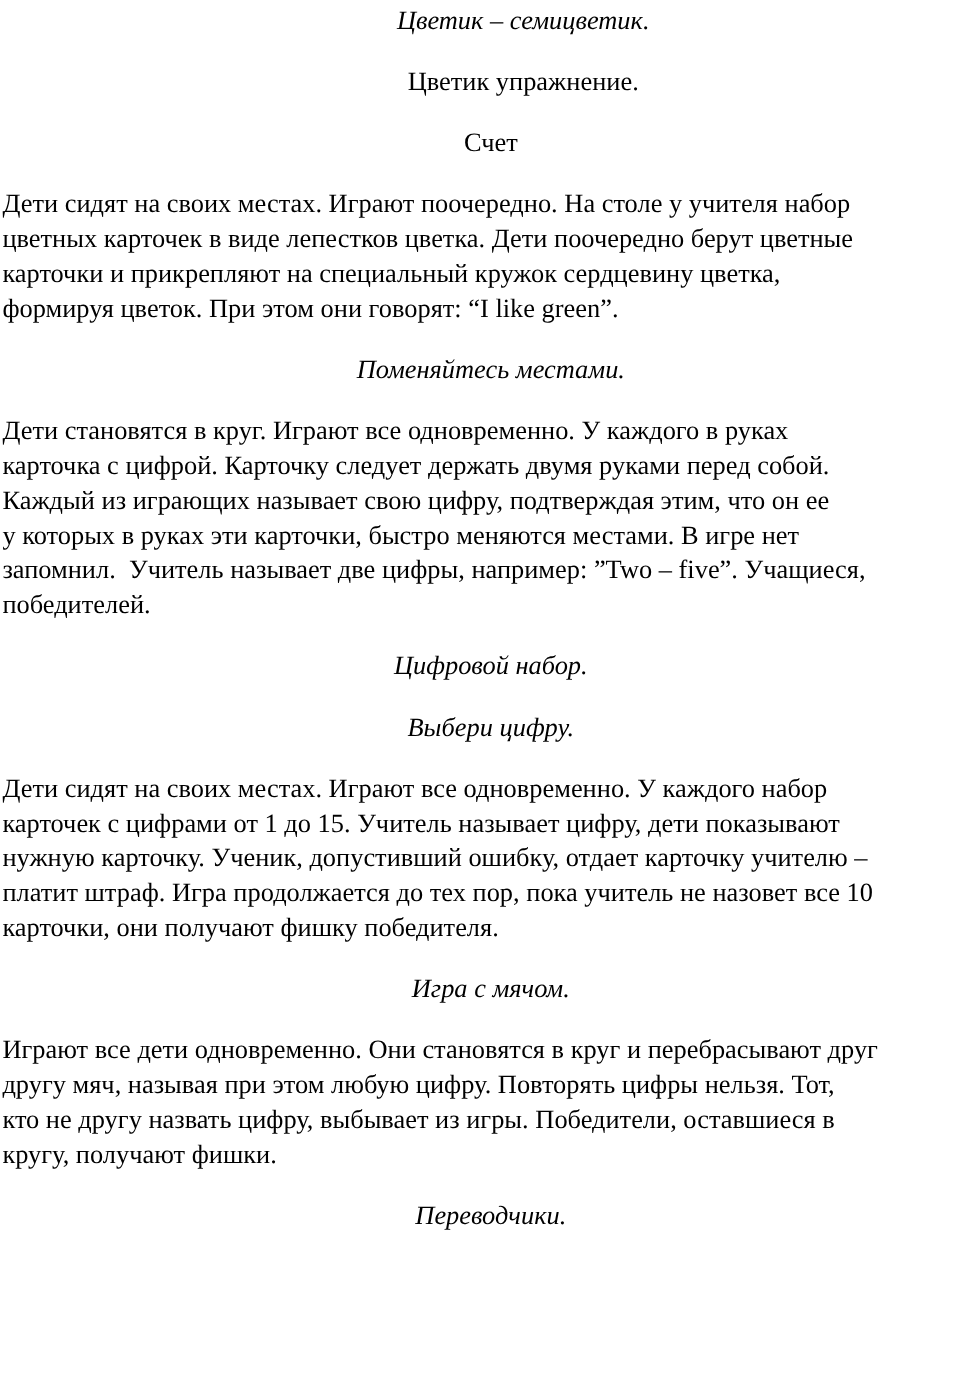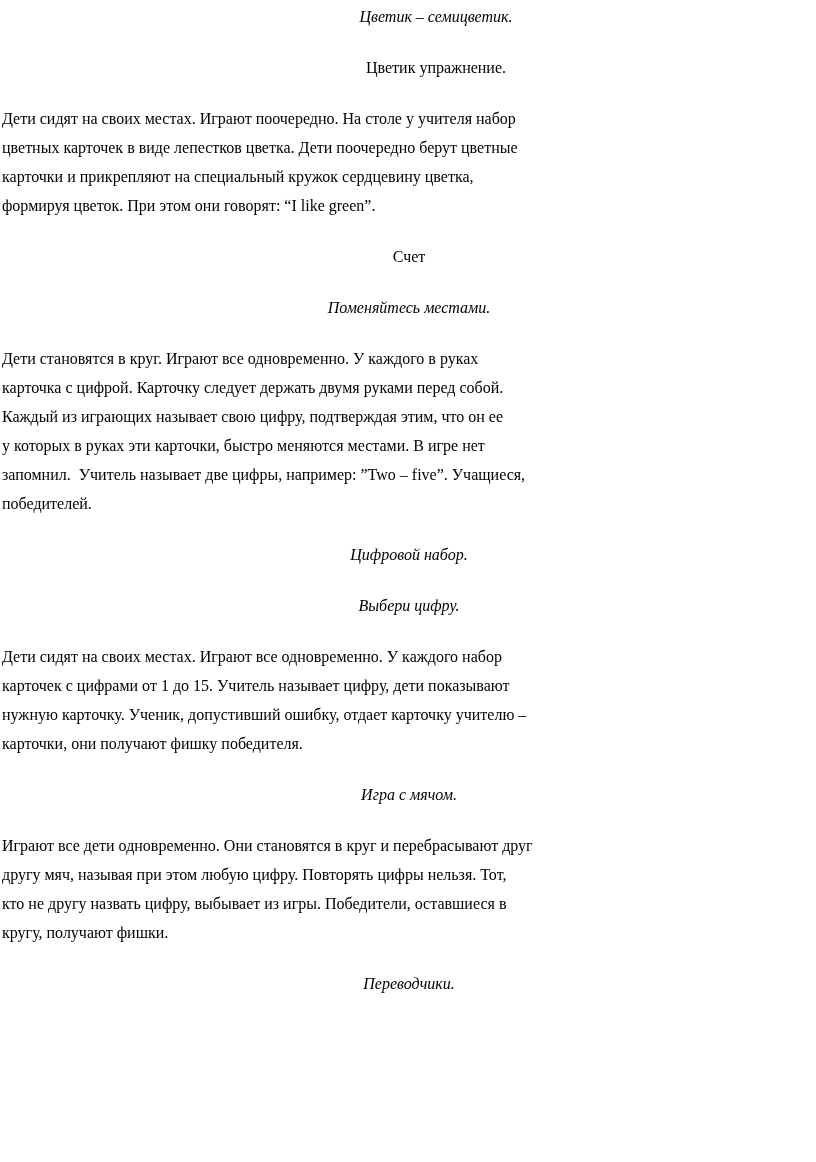--- a/index.html
+++ b/index.html
@@ -4,21 +4,21 @@
 <style>
   html,body { margin:0; padding:0; }
   body { background:#ffffff; }
   .page {
     position:relative;
     width:816px; height:1110px;
     box-sizing:border-box;
     background:#ffffff;
     color:#000000;
     font-family:"Liberation Serif","DejaVu Serif",serif;
-    font-size:16px;
+    font-size:22px;
     line-height:29px;
     padding:2px 0 18px 2px;
     overflow:hidden;
   }
   .block { margin:0 0 22px 0; }
   .center { text-align:center; }
   .italic { font-style:italic; }
   
   .indented { padding-left:54px; }
   .para { text-align:left; }
@@ -26,28 +26,28 @@
 </style>
 </head>
 <body>
 
 <div class="page">
 
   <div class="block center italic indented">Цветик – семицветик.</div>
 
   <div class="block center indented">Цветик упражнение.</div>
 
+  <div class="block center">Счет</div>
+
   <div class="block para">
     <div class="line">Дети сидят на своих местах. Играют поочередно. На столе у учителя набор</div>
     <div class="line">цветных карточек в виде лепестков цветка. Дети поочередно берут цветные</div>
     <div class="line">карточки и прикрепляют на специальный кружок сердцевину цветка,</div>
     <div class="line">формируя цветок. При этом они говорят: “I like green”.</div>
   </div>
-
-  <div class="block center">Счет</div>
 
   <div class="block center italic">Поменяйтесь местами.</div>
 
   <div class="block para">
     <div class="line">Дети становятся в круг. Играют все одновременно. У каждого в руках</div>
     <div class="line">карточка с цифрой. Карточку следует держать двумя руками перед собой.</div>
     <div class="line">Каждый из играющих называет свою цифру, подтверждая этим, что он ее</div>
     <div class="line">у которых в руках эти карточки, быстро меняются местами. В игре нет</div>
     <div class="line">запомнил.  Учитель называет две цифры, например: ”Two – five”. Учащиеся,</div>
     <div class="line">победителей.</div>
@@ -55,20 +55,21 @@
 
   <div class="block center italic">Цифровой набор.</div>
 
 
   <div class="block center italic">Выбери цифру.</div>
 
   <div class="block para">
     <div class="line">Дети сидят на своих местах. Играют все одновременно. У каждого набор</div>
     <div class="line">карточек с цифрами от 1 до 15. Учитель называет цифру, дети показывают</div>
     <div class="line">нужную карточку. Ученик, допустивший ошибку, отдает карточку учителю –</div>
+    <div class="line">платит штраф. Игра продолжается до тех пор, пока учитель не назовет все 10</div>
     <div class="line">карточки, они получают фишку победителя.</div>
   </div>
 
   <div class="block center italic">Игра с мячом.</div>
 
   <div class="block para">
     <div class="line">Играют все дети одновременно. Они становятся в круг и перебрасывают друг</div>
     <div class="line">другу мяч, называя при этом любую цифру. Повторять цифры нельзя. Тот,</div>
     <div class="line">кто не другу назвать цифру, выбывает из игры. Победители, оставшиеся в</div>
     <div class="line">кругу, получают фишки.</div>

